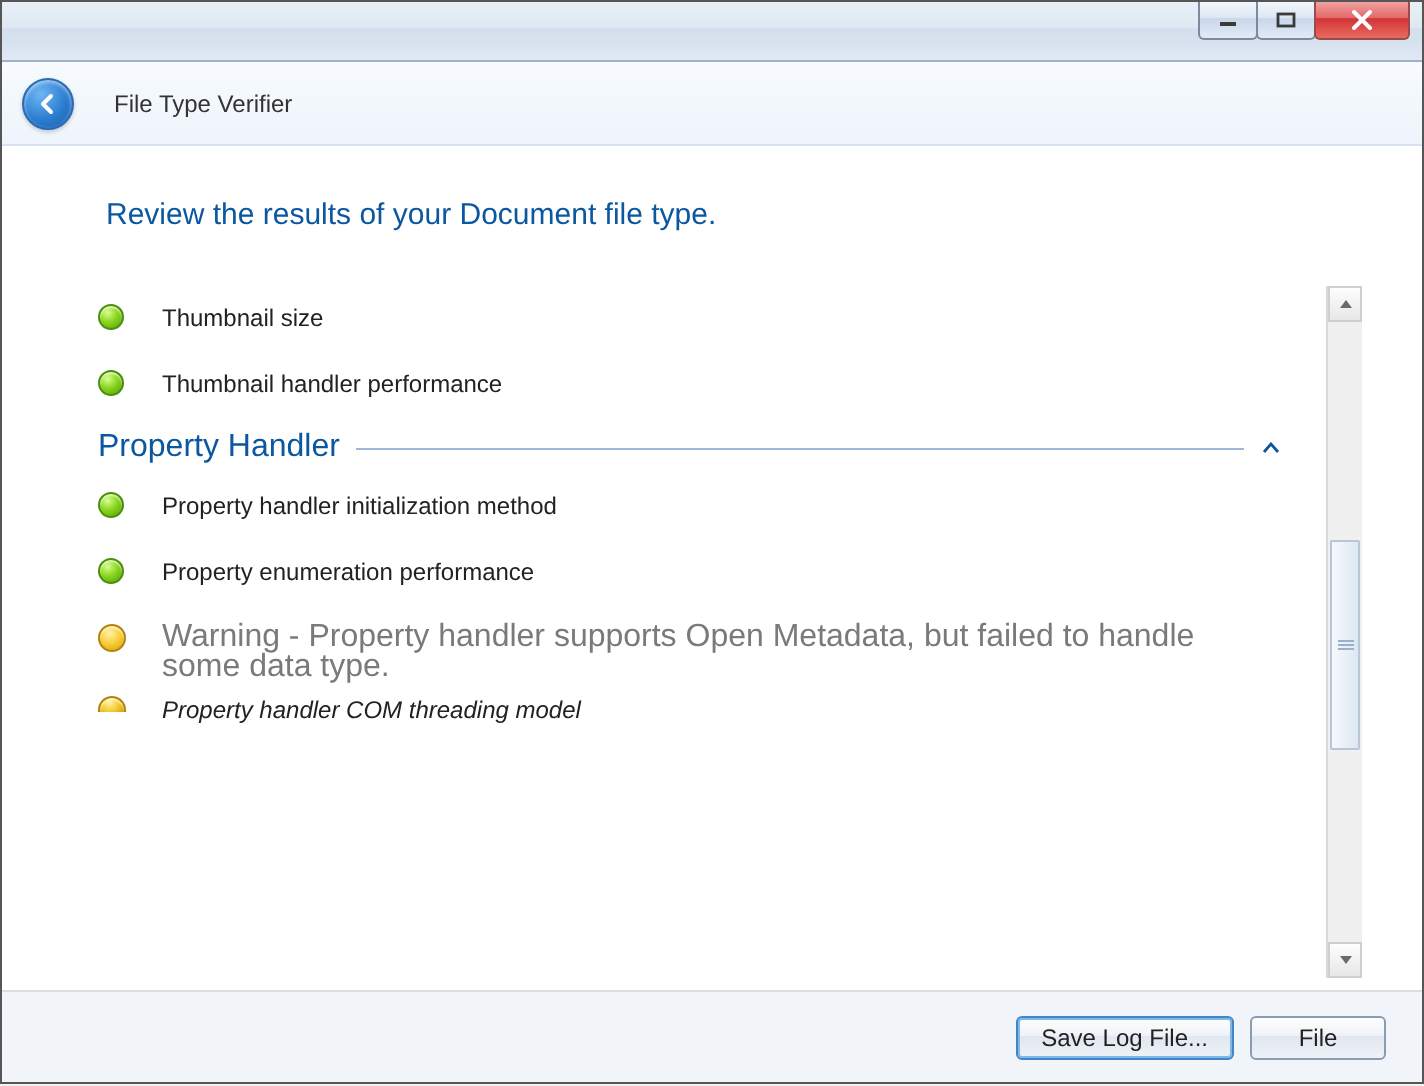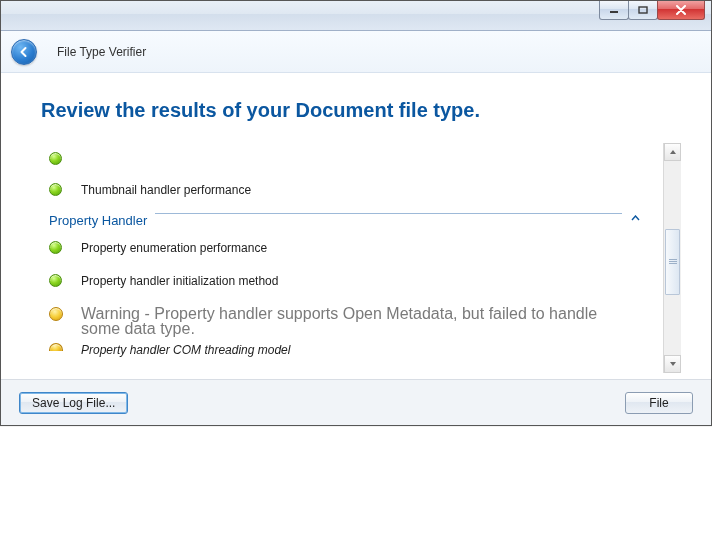--- a/index.html
+++ b/index.html
@@ -8,21 +8,21 @@
     padding: 0;
     width: 712px;
     height: 543px;
     font-family: "Segoe UI", Tahoma, sans-serif;
     font-size: 12px;
     background: #fff;
     overflow: hidden;
   }
   .window {
     width: 712px;
-    height: 426px;
+    height: 542px;
     border: 1px solid #565656;
     background: #fff;
     display: flex;
     flex-direction: column;
     box-shadow: 0 0 0 1px rgba(0,0,0,0.05);
   }
   
   .titlebar {
     height: 30px;
     background: linear-gradient(to bottom,
@@ -74,23 +74,23 @@
 
   
   .content {
     flex: 1 1 auto;
     position: relative;
     overflow: hidden;
     padding: 0;
   }
   .heading {
     color: #0b57a0;
-    font-size: 20px;
-    font-weight: 700;
-    margin: 26px 0 18px 40px;
+    font-size: 15px;
+    font-weight: 400;
+    margin: 26px 0 18px 52px;
   }
   .listwrap {
     position: absolute;
     left: 30px; right: 30px; top: 70px; bottom: 6px;
     overflow: hidden;
   }
   .list-inner {
     position: absolute;
     left: 0; right: 21px; top: 0; bottom: 0;
     overflow: hidden;
@@ -117,24 +117,25 @@
   .orb-warn {
     width: 14px; height: 14px; border-radius: 50%;
     background: radial-gradient(circle at 40% 30%, #fff2a8 0%, #f7cf3a 48%, #d69a0a 100%);
     border: 1px solid #b8830d;
     box-shadow: inset 0 1px 1px rgba(255,255,255,.7);
   }
   .orb-warn.clip { height: 8px; border-bottom:none; border-radius: 14px 14px 0 0; }
 
   .section-header {
     display: flex;
+    align-items: center;
     gap: 8px;
     margin: 6px 0 4px 0;
     color: #0b57a0;
-    font-size: 13px;
+    font-size: 16px;
   }
   .section-header .rule {
     flex: 1 1 auto;
     height: 1px;
     background: #9db9d8;
   }
   .chevron-up {
     width: 10px; height: 10px;
     display:flex; align-items:center; justify-content:center;
     color: #0b57a0;
@@ -167,21 +168,21 @@
   .sb-grip { width:8px; }
   .sb-grip div { height:1px; background:#9cb0c8; margin:1px 0; }
 
   
   .footer {
     height: 46px;
     border-top: 1px solid #d8dde4;
     background: #f1f4f8;
     display: flex;
     align-items: center;
-    justify-content: space-between;
+    justify-content: flex-end;
     padding: 0 18px;
     gap: 8px;
   }
   .btn {
     height: 22px;
     min-width: 68px;
     padding: 0 12px;
     font-size: 12px;
     font-family: inherit;
     border: 1px solid #8b9cb2;
@@ -233,20 +234,23 @@
   <div class="content">
     <div class="heading">Review the results of your Document file type.</div>
 
     <div class="listwrap">
       <div class="list-inner">
 
         <div class="item">
           <div class="icon">
               <div class="orb-green"></div>
             </div>
+          <div class="text">
+              <div class="title">Thumbnail size</div>
+            </div>
         </div>
 
         <div class="item">
           <div class="icon">
               <div class="orb-green"></div>
             </div>
           <div class="text">
               <div class="title">Thumbnail handler performance</div>
             </div>
         </div>
@@ -261,30 +265,30 @@
           </div>
         </div>
 
 
 
         <div class="item">
           <div class="icon">
               <div class="orb-green"></div>
             </div>
           <div class="text">
+              <div class="title">Property handler initialization method</div>
+            </div>
+        </div>
+
+        <div class="item">
+          <div class="icon">
+              <div class="orb-green"></div>
+            </div>
+          <div class="text">
               <div class="title">Property enumeration performance</div>
-            </div>
-        </div>
-
-        <div class="item">
-          <div class="icon">
-              <div class="orb-green"></div>
-            </div>
-          <div class="text">
-              <div class="title">Property handler initialization method</div>
             </div>
         </div>
 
         <div class="item" style="align-items:flex-start; padding-bottom:4px;">
           <div class="icon">
               <div class="orb-warn"></div>
             </div>
           <div class="text">
             <div class="sub">Warning - Property handler supports Open Metadata, but failed to handle some data type.</div>
           </div>

